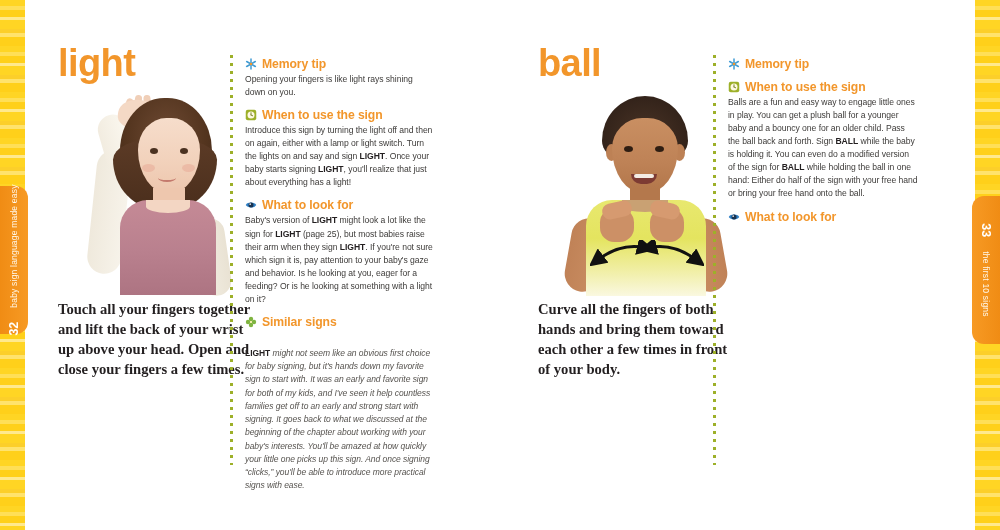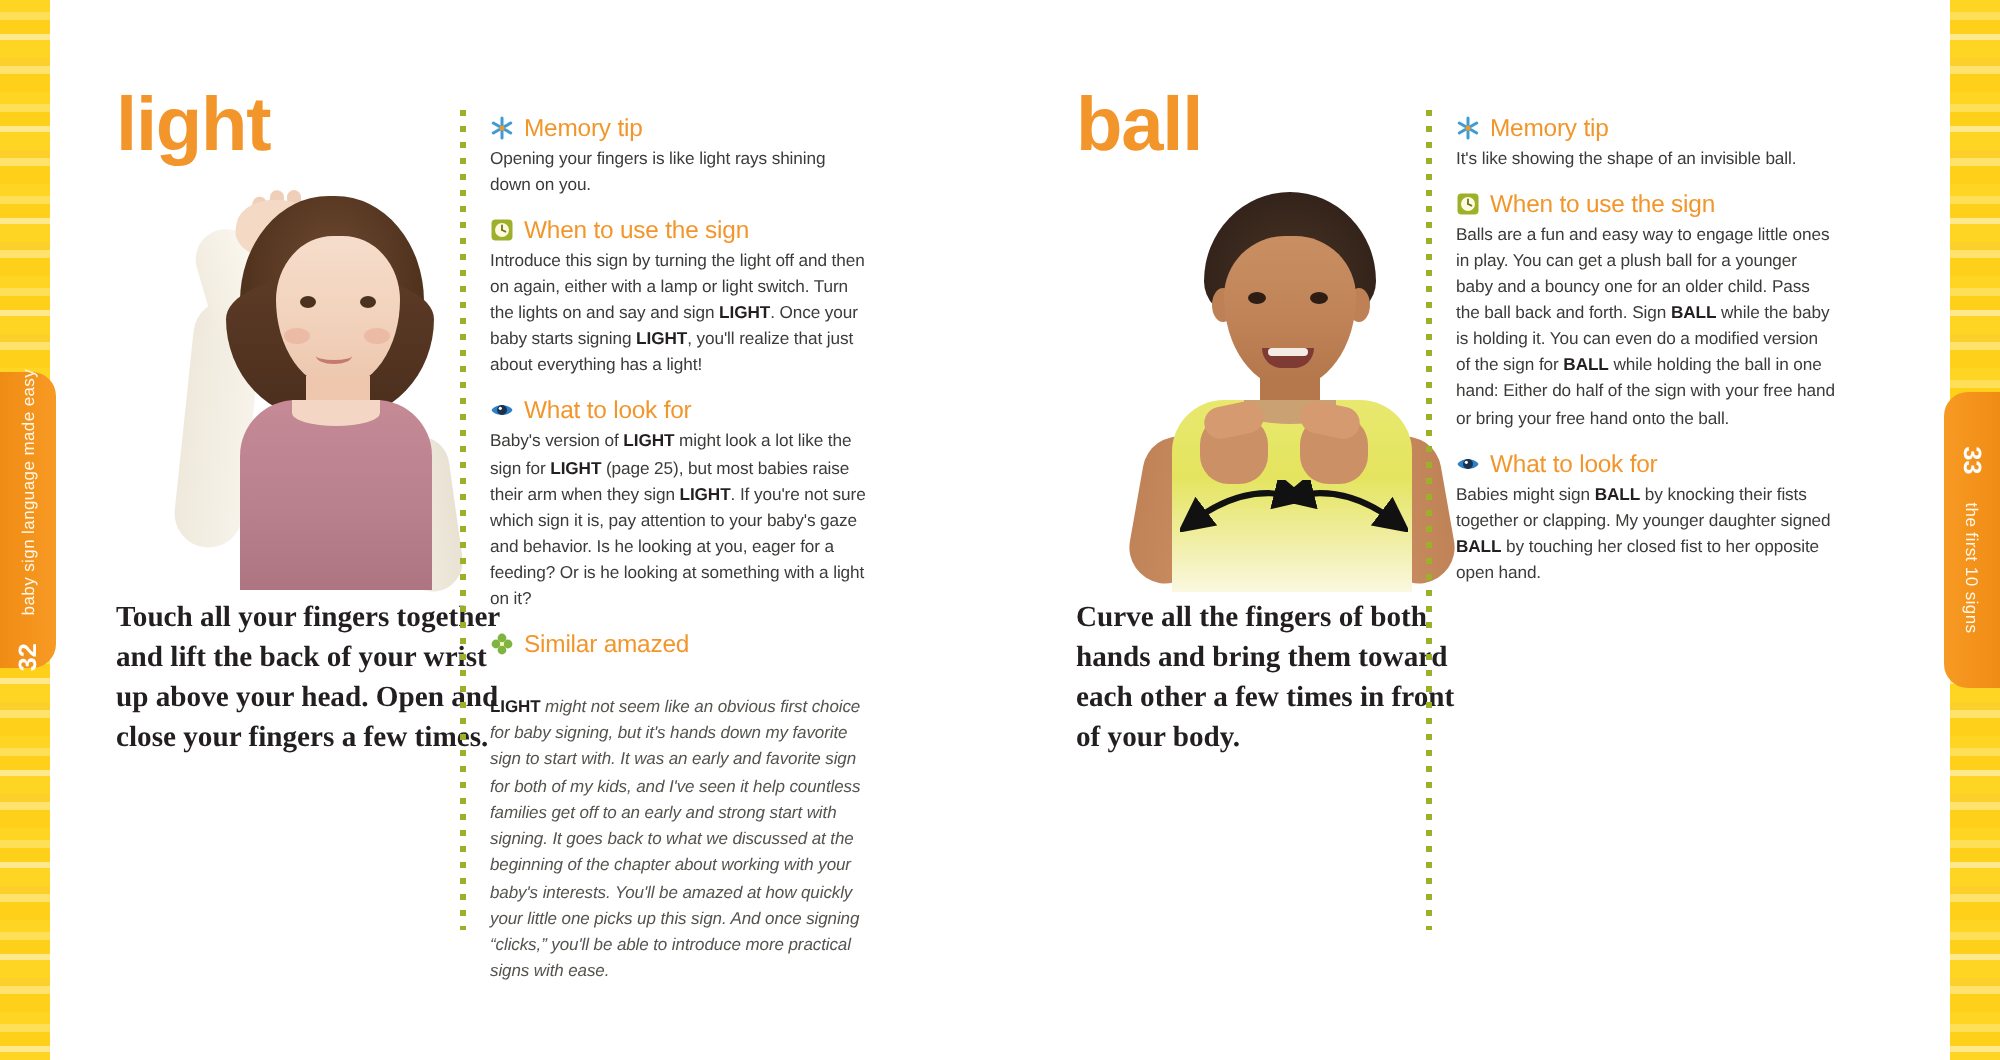--- a/index.html
+++ b/index.html
@@ -79,21 +79,21 @@
   .page.left .dotrule{left:205px;}
   .page.right .dotrule{left:213px;}
 
   
   .text-col{position:absolute;top:57px;width:190px;}
   .page.left .text-col{left:220px;}
   .page.right .text-col{left:228px;}
 
   .sec{margin-bottom:9px;}
   .sec-head{display:flex;align-items:center;gap:5px;margin-bottom:2px;}
-  .sec-title{font-size:12.2px;font-weight:normal;color:#f2962b;letter-spacing:-.1px;}
+  .sec-title{font-size:12.2px;font-weight:bold;color:#f2962b;letter-spacing:-.1px;}
   .sec-body{font-size:8.6px;line-height:1.52;color:#3d3b39;letter-spacing:-.05px;}
   .sec-body b{font-weight:bold;color:#231f20;}
 
   .note{margin-top:18px;font-size:8.5px;line-height:1.56;
     color:#56534f;font-style:italic;letter-spacing:-.05px;}
   .note b{font-style:normal;font-weight:bold;color:#231f20;}
 
   .icon{width:12px;height:12px;flex:0 0 12px;display:block;}
 
   
@@ -248,21 +248,21 @@
                 <svg class="icon" viewBox="0 0 24 24">
                   <g fill="#7fb440">
                     <circle cx="12" cy="6" r="4.4"></circle>
                     <circle cx="18" cy="12" r="4.4"></circle>
                     <circle cx="12" cy="18" r="4.4"></circle>
                     <circle cx="6" cy="12" r="4.4"></circle>
                     <rect x="10.7" y="10.7" width="2.6" height="2.6"></rect>
                   </g>
                   <circle cx="12" cy="12" r="2.1" fill="#fff2b0"></circle>
                 </svg>
-                <span class="sec-title">Similar amazed</span>
+                <span class="sec-title">Similar signs</span>
               </div>
             </div>
           </div>
         <div class="note" id="left-note"><b>LIGHT</b> might not seem like an obvious first choice for baby signing, but it's hands down my favorite sign to start with. It was an early and favorite sign for both of my kids, and I've seen it help countless families get off to an early and strong start with signing. It goes back to what we discussed at the beginning of the chapter about working with your baby's interests. You'll be amazed at how quickly your little one picks up this sign. And once signing “clicks,” you'll be able to introduce more practical signs with ease.</div>
       </div>
 
     </div>
   </div>
 
   <div class="page right">
@@ -323,21 +323,20 @@
                 <svg class="icon" viewBox="0 0 24 24">
                   <g stroke="#3f9bd4" stroke-width="3" stroke-linecap="round">
                     <line x1="12" y1="2" x2="12" y2="22"></line>
                     <line x1="3.3" y1="7" x2="20.7" y2="17"></line>
                     <line x1="3.3" y1="17" x2="20.7" y2="7"></line>
                   </g>
                   <circle cx="12" cy="12" r="2.6" fill="#f2962b"></circle>
                 </svg>
                 <span class="sec-title">Memory tip</span>
               </div>
-              <div class="sec-body">It's like showing the shape of an invisible ball.</div>
             </div>
             <div class="sec">
               <div class="sec-head">
                 <svg class="icon" viewBox="0 0 24 24">
                   <rect x="1.5" y="1.5" width="21" height="21" rx="4" fill="#9db029"></rect>
                   <circle cx="12" cy="12" r="7" fill="#fff9e2"></circle>
                   <g stroke="#6b7a18" stroke-width="1.8" stroke-linecap="round">
                     <line x1="12" y1="12" x2="12" y2="7.5"></line>
                     <line x1="12" y1="12" x2="15.4" y2="13.6"></line>
                   </g>
@@ -348,21 +347,20 @@
             </div>
             <div class="sec">
               <div class="sec-head">
                 <svg class="icon" viewBox="0 0 24 24">
                   <path d="M1.5 12 C5 5.5, 19 5.5, 22.5 12 C19 18.5, 5 18.5, 1.5 12 Z" fill="#2f7fc4"></path>
                   <circle cx="12" cy="12" r="5" fill="#19324f"></circle>
                   <circle cx="10.3" cy="10.3" r="1.6" fill="#ffffff"></circle>
                 </svg>
                 <span class="sec-title">What to look for</span>
               </div>
-              <div class="sec-body">Babies might sign <b>BALL</b> by knocking their fists together or clapping. My younger daughter signed <b>BALL</b> by touching her closed fist to her opposite open hand.</div>
             </div>
           </div>
       </div>
 
     </div>
   </div>
 
   <div class="tab left">
     <div class="tab-inner">
       <span class="tab-page">32</span>

